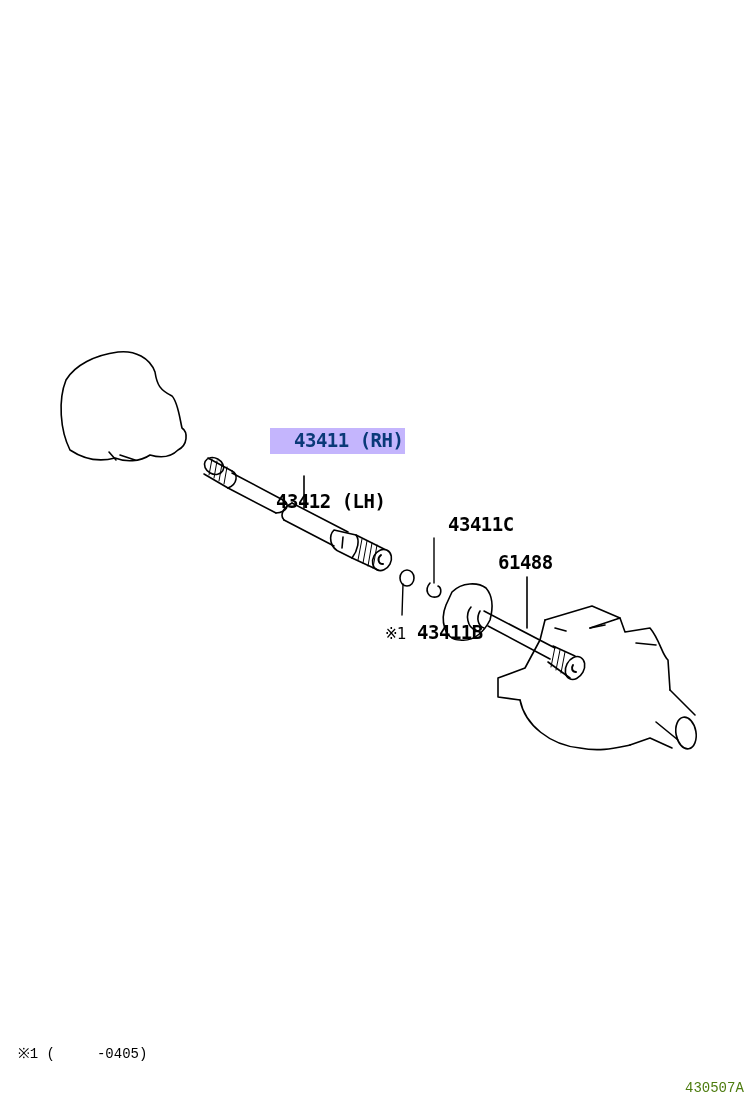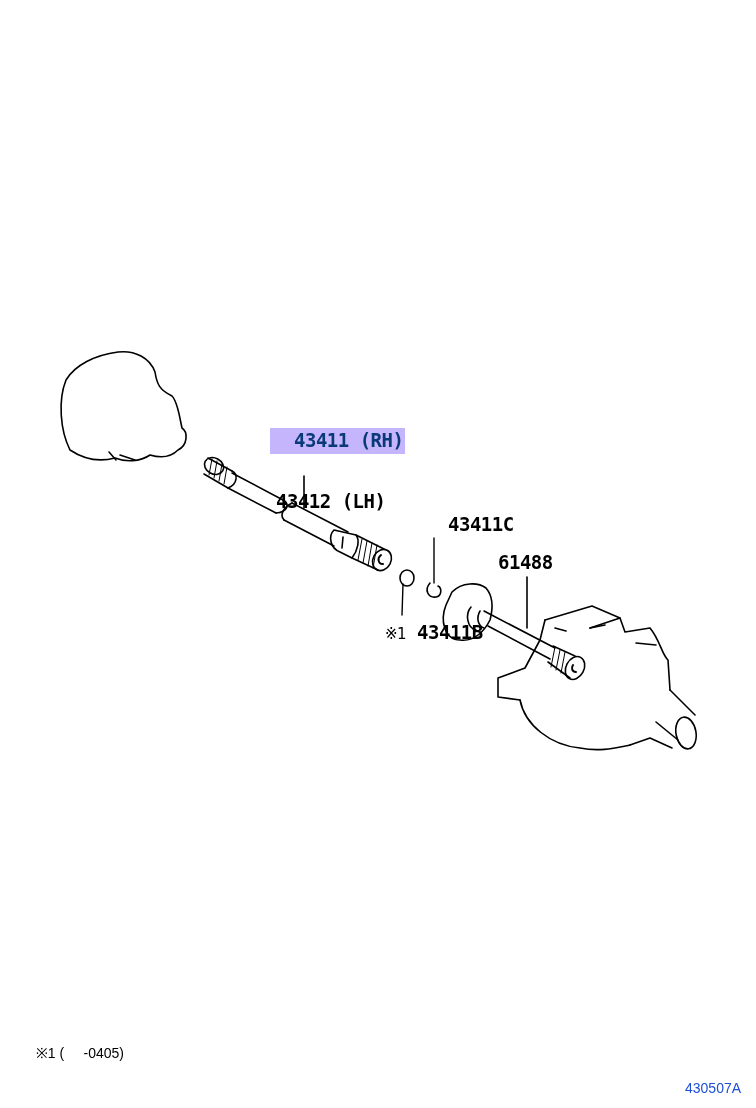--- a/index.html
+++ b/index.html
@@ -2,21 +2,21 @@
 <html><head>
 <meta charset="utf-8">
 <style>
   html, body { margin: 0; padding: 0; background: #ffffff; }
   body { width: 756px; height: 1108px; position: relative; overflow: hidden; font-family: "DejaVu Sans", sans-serif; }
   .canvas { position: absolute; left: 0; top: 0; width: 756px; height: 1108px; }
   svg.drawing { position: absolute; left: 0; top: 0; }
   .label { position: absolute; font-family: "DejaVu Sans Mono", "Liberation Mono", monospace; font-weight: bold; font-size: 19px; color: #000; white-space: nowrap; letter-spacing: -0.5px; line-height: 1; }
   .label.highlight { background: #c4b5fd; color: #0a3978; padding: 3px 2px 4px 24px; }
   .note { position: absolute; font-family: "Liberation Sans", sans-serif; font-size: 14px; color: #000; white-space: nowrap; }
-  .ref { position: absolute; font-family: Liberation Sans, sans-serif; font-size: 14px; color: #1d4ed8; white-space: nowrap; }
+  .ref { position: absolute; font-family: Liberation Mono, monospace; font-size: 14px; color: #4d7c0f; white-space: nowrap; }
   .mark { font-family: "DejaVu Sans", sans-serif; font-weight: normal; font-size: 15px; }
 </style>
 </head>
 <body>
 
 <div class="canvas">
 
   <svg class="drawing" width="756" height="1108" viewBox="0 0 756 1108" fill="none" stroke="#000" stroke-width="1.6" stroke-linecap="round" stroke-linejoin="round">
 
     <path d="M70,450 C60,430 58,400 66,380 C75,365 95,355 118,352 C135,350 150,358 155,372 C157,385 160,390 172,396 C178,402 180,420 182,428 C188,432 188,445 178,450 C170,458 160,458 150,455 C140,462 125,462 115,458 C100,462 85,460 70,450 Z"></path>
@@ -109,19 +109,19 @@
 
   <div class="label highlight" style="left:270px; top:428px;">43411 (RH)</div>
   <div class="label" style="left:276px; top:452px;margin-top:40px;">43412 (LH)</div>
   <div class="label" style="left:400px; top:515px;margin-left:48px;">43411C</div>
   <div class="label" style="left:338px; top:623px;margin-left:47px;">
     <span class="mark">※1</span>
     <span>43411B</span>
   </div>
   <div class="label" style="left:498px; top:553px;">61488</div>
 
-  <div class="note" style="left:36px; top:1043px;">
+  <div class="note" style="left:18px; top:1043px;font-family:Liberation Mono, monospace;">
     <span>※1</span>
     <span style="white-space:pre;">(     -0405)</span>
   </div>
 
   <div class="ref" style="left:685px; top:1080px;">430507A</div>
 </div>
 
 </body></html>

